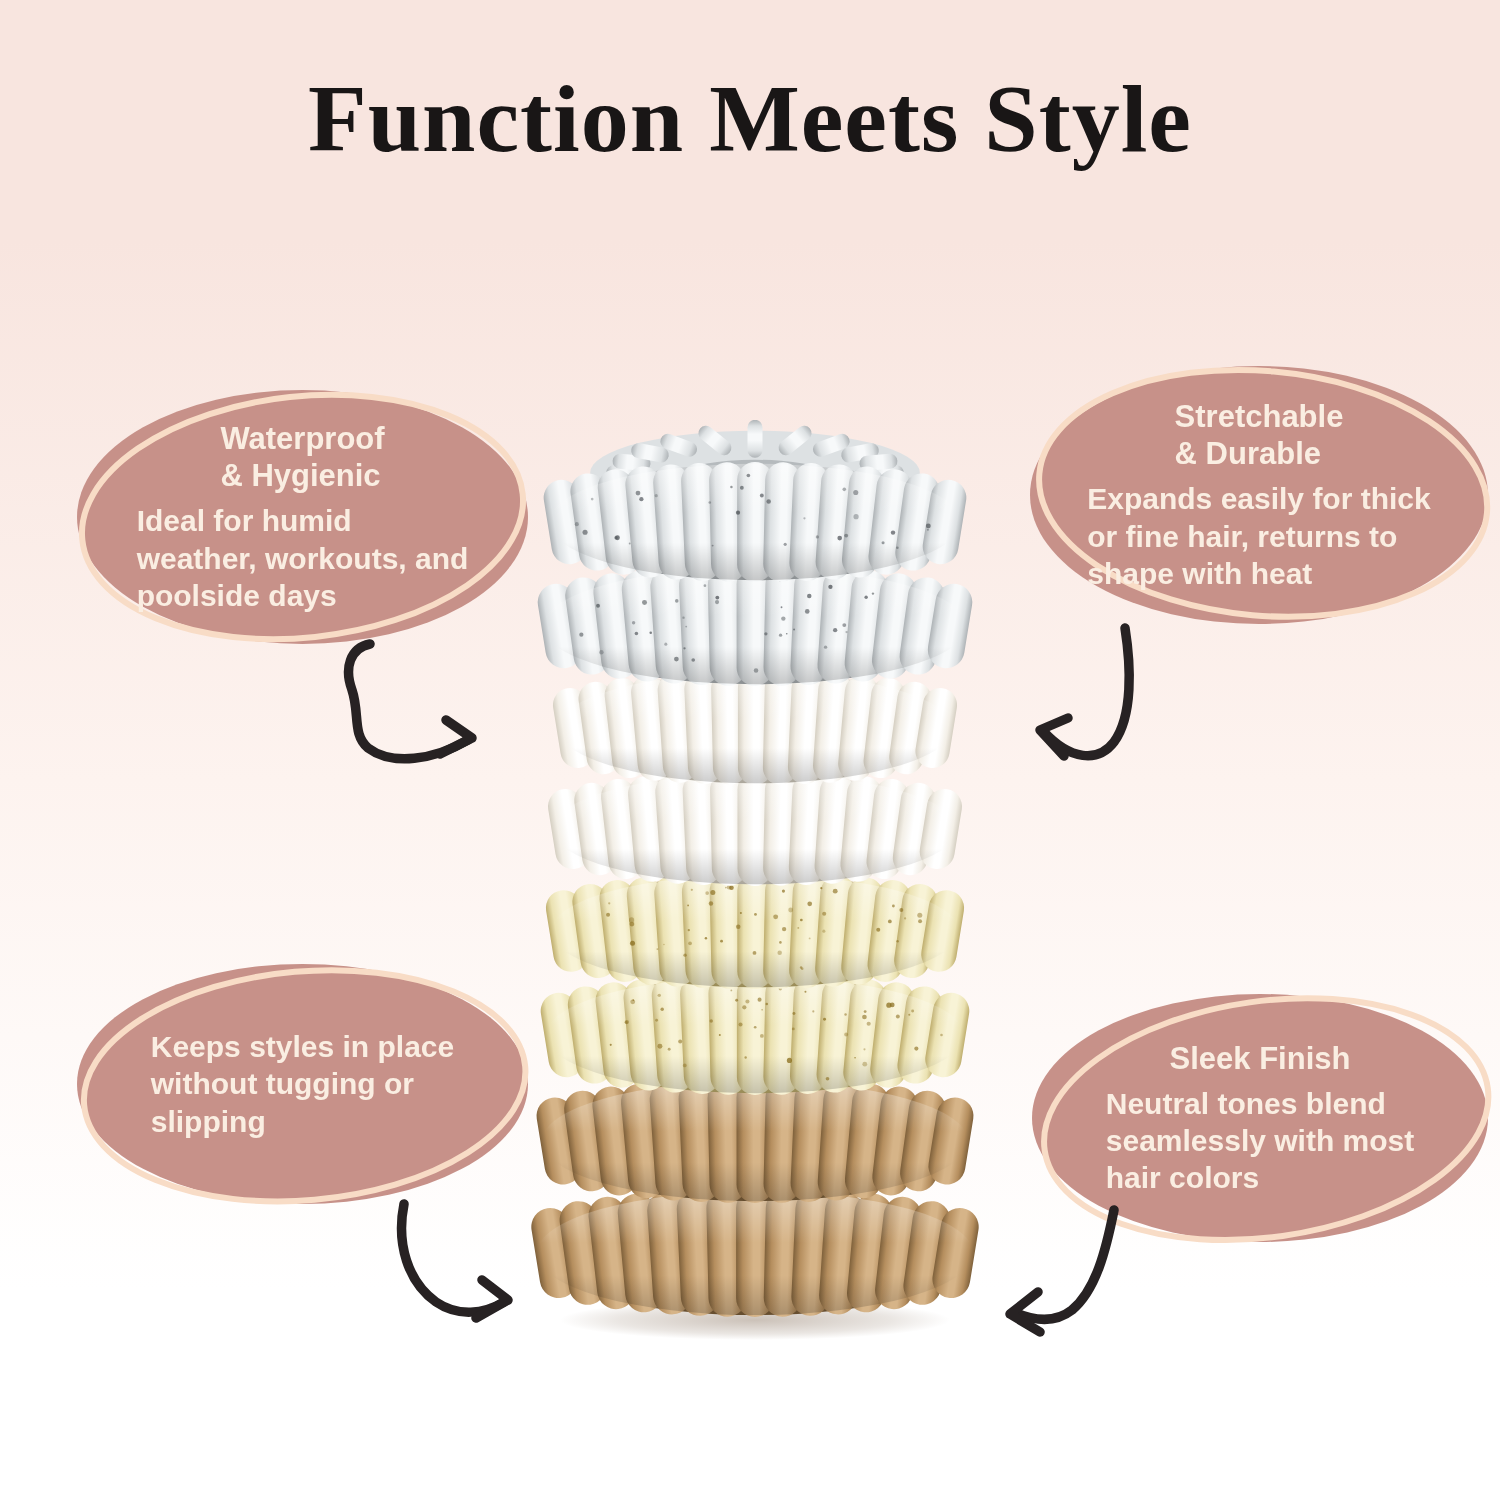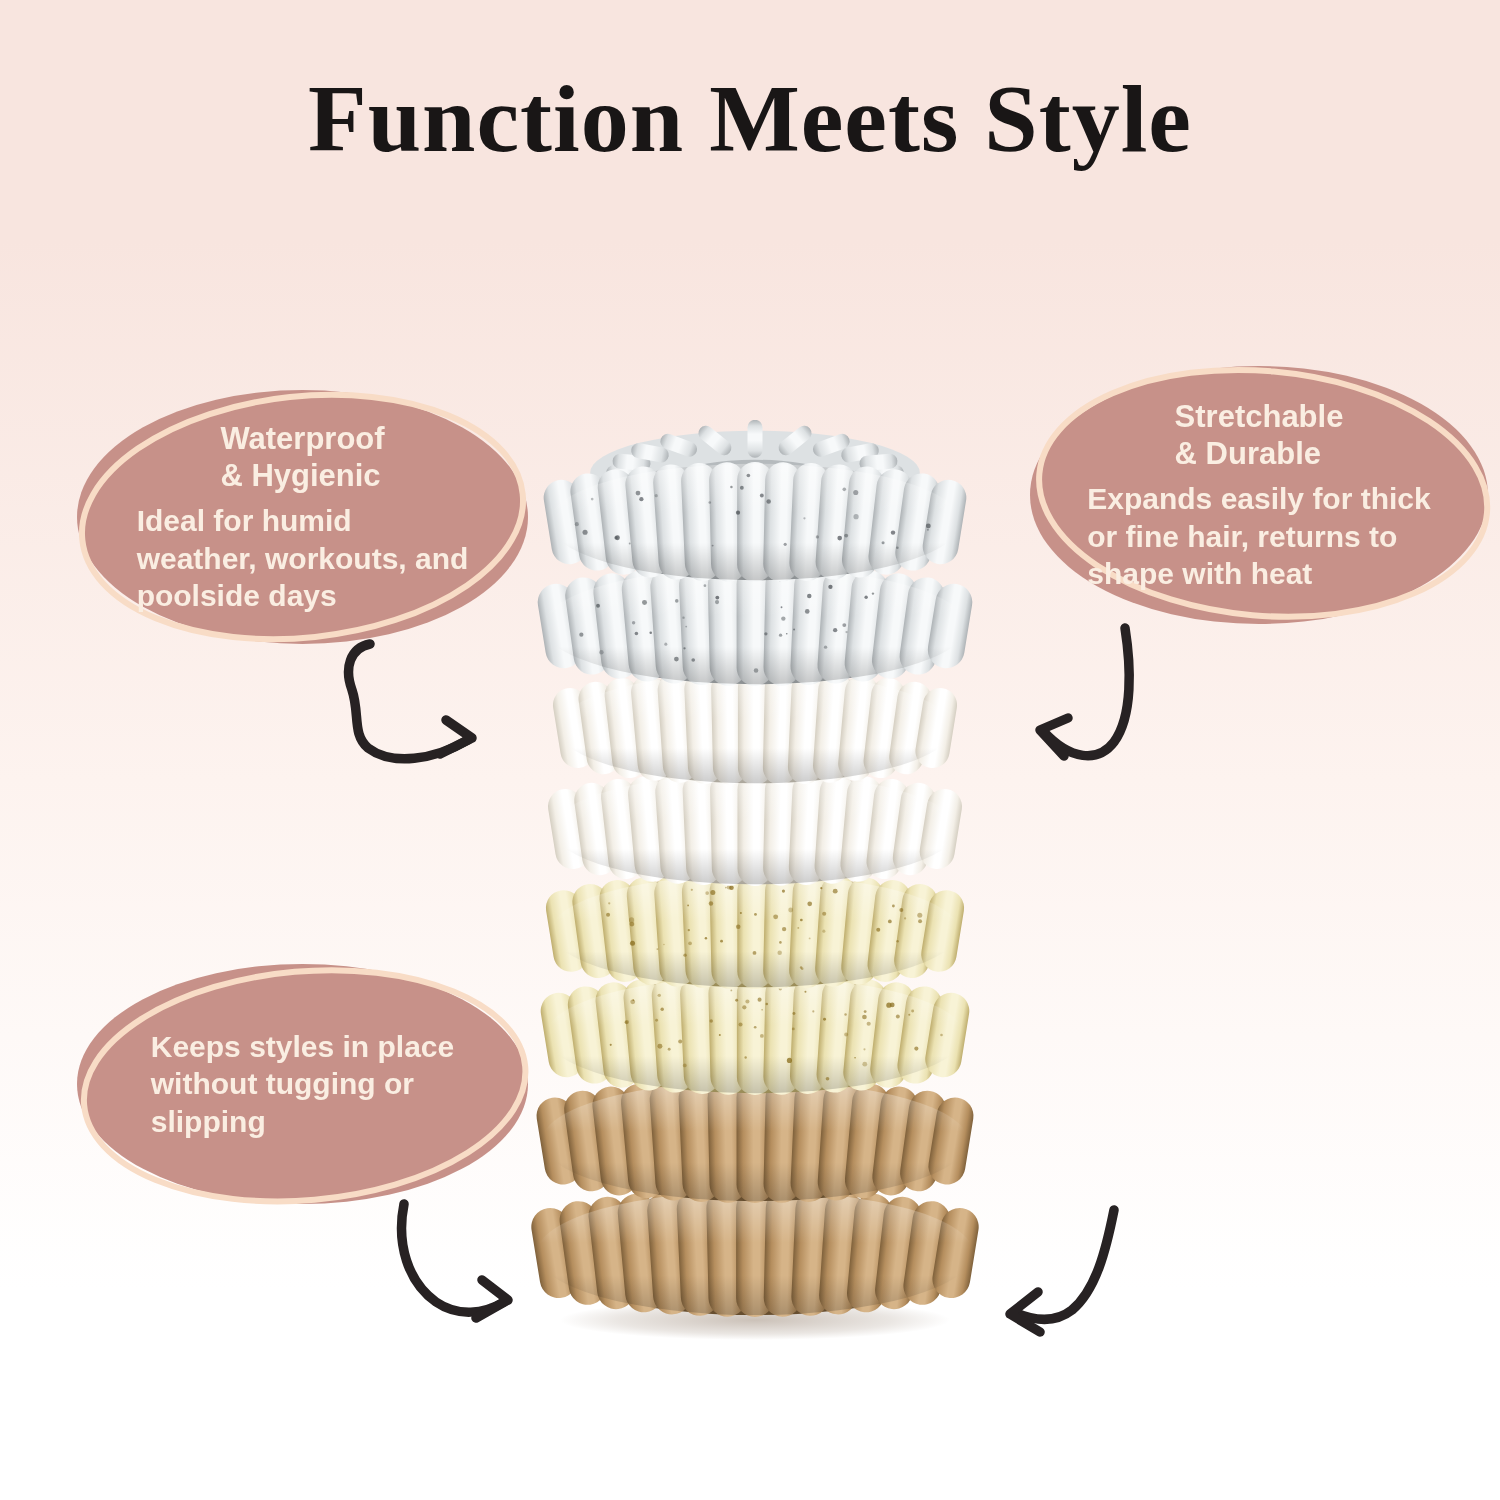--- a/index.html
+++ b/index.html
@@ -83,20 +83,32 @@
     <svg class="ring" viewBox="0 0 100 100" preserveAspectRatio="none">
         <ellipse cx="50" cy="50" rx="47" ry="44"></ellipse>
       </svg>
     <div class="ct">
       <p>Keeps styles in place
 without tugging or
 slipping</p>
     </div>
   </div>
 
+  <div class="callout br">
+    <div class="fill"></div>
+    <svg class="ring" viewBox="0 0 100 100" preserveAspectRatio="none">
+        <ellipse cx="50" cy="50" rx="47" ry="44"></ellipse>
+      </svg>
+    <div class="ct">
+      <h3>Sleek Finish</h3>
+      <p>Neutral tones blend
+seamlessly with most
+hair colors</p>
+    </div>
+  </div>
 
   <svg class="arrow a-tl" viewBox="0 0 155 135">
     <path d="M 40 6 C 20 10, 14 30, 22 52 C 30 76, 22 96, 38 110 C 62 128, 104 122, 138 102"></path>
     <path d="M 116 82 L 142 100 L 110 116"></path>
   </svg>
   <svg class="arrow a-tr" viewBox="0 0 120 150">
     <path d="M 97 4 C 103 42, 105 92, 86 118 C 70 139, 42 136, 16 108"></path>
     <path d="M 40 94 L 12 106 L 36 132"></path>
   </svg>
   <svg class="arrow a-bl" viewBox="0 0 125 135">

